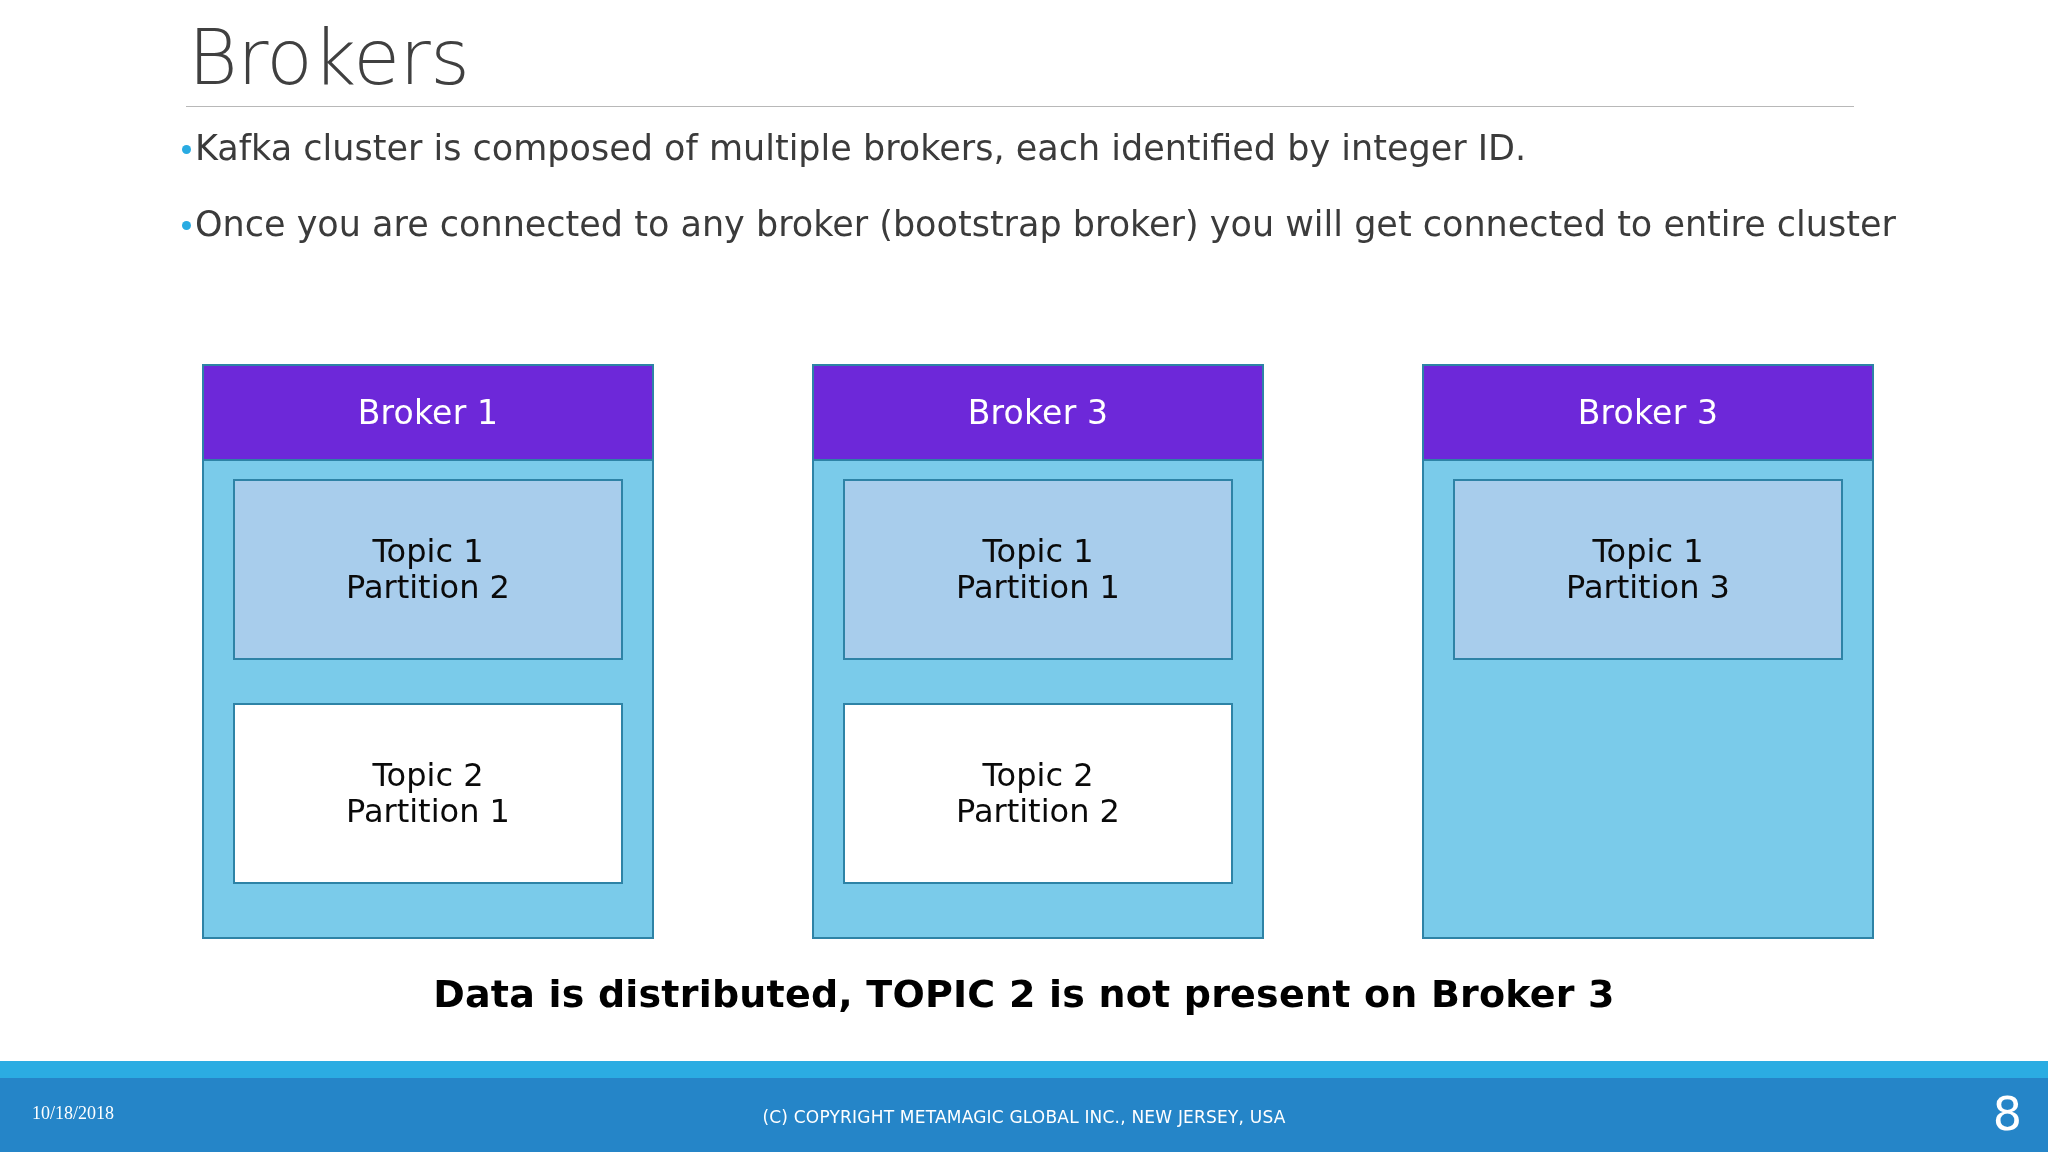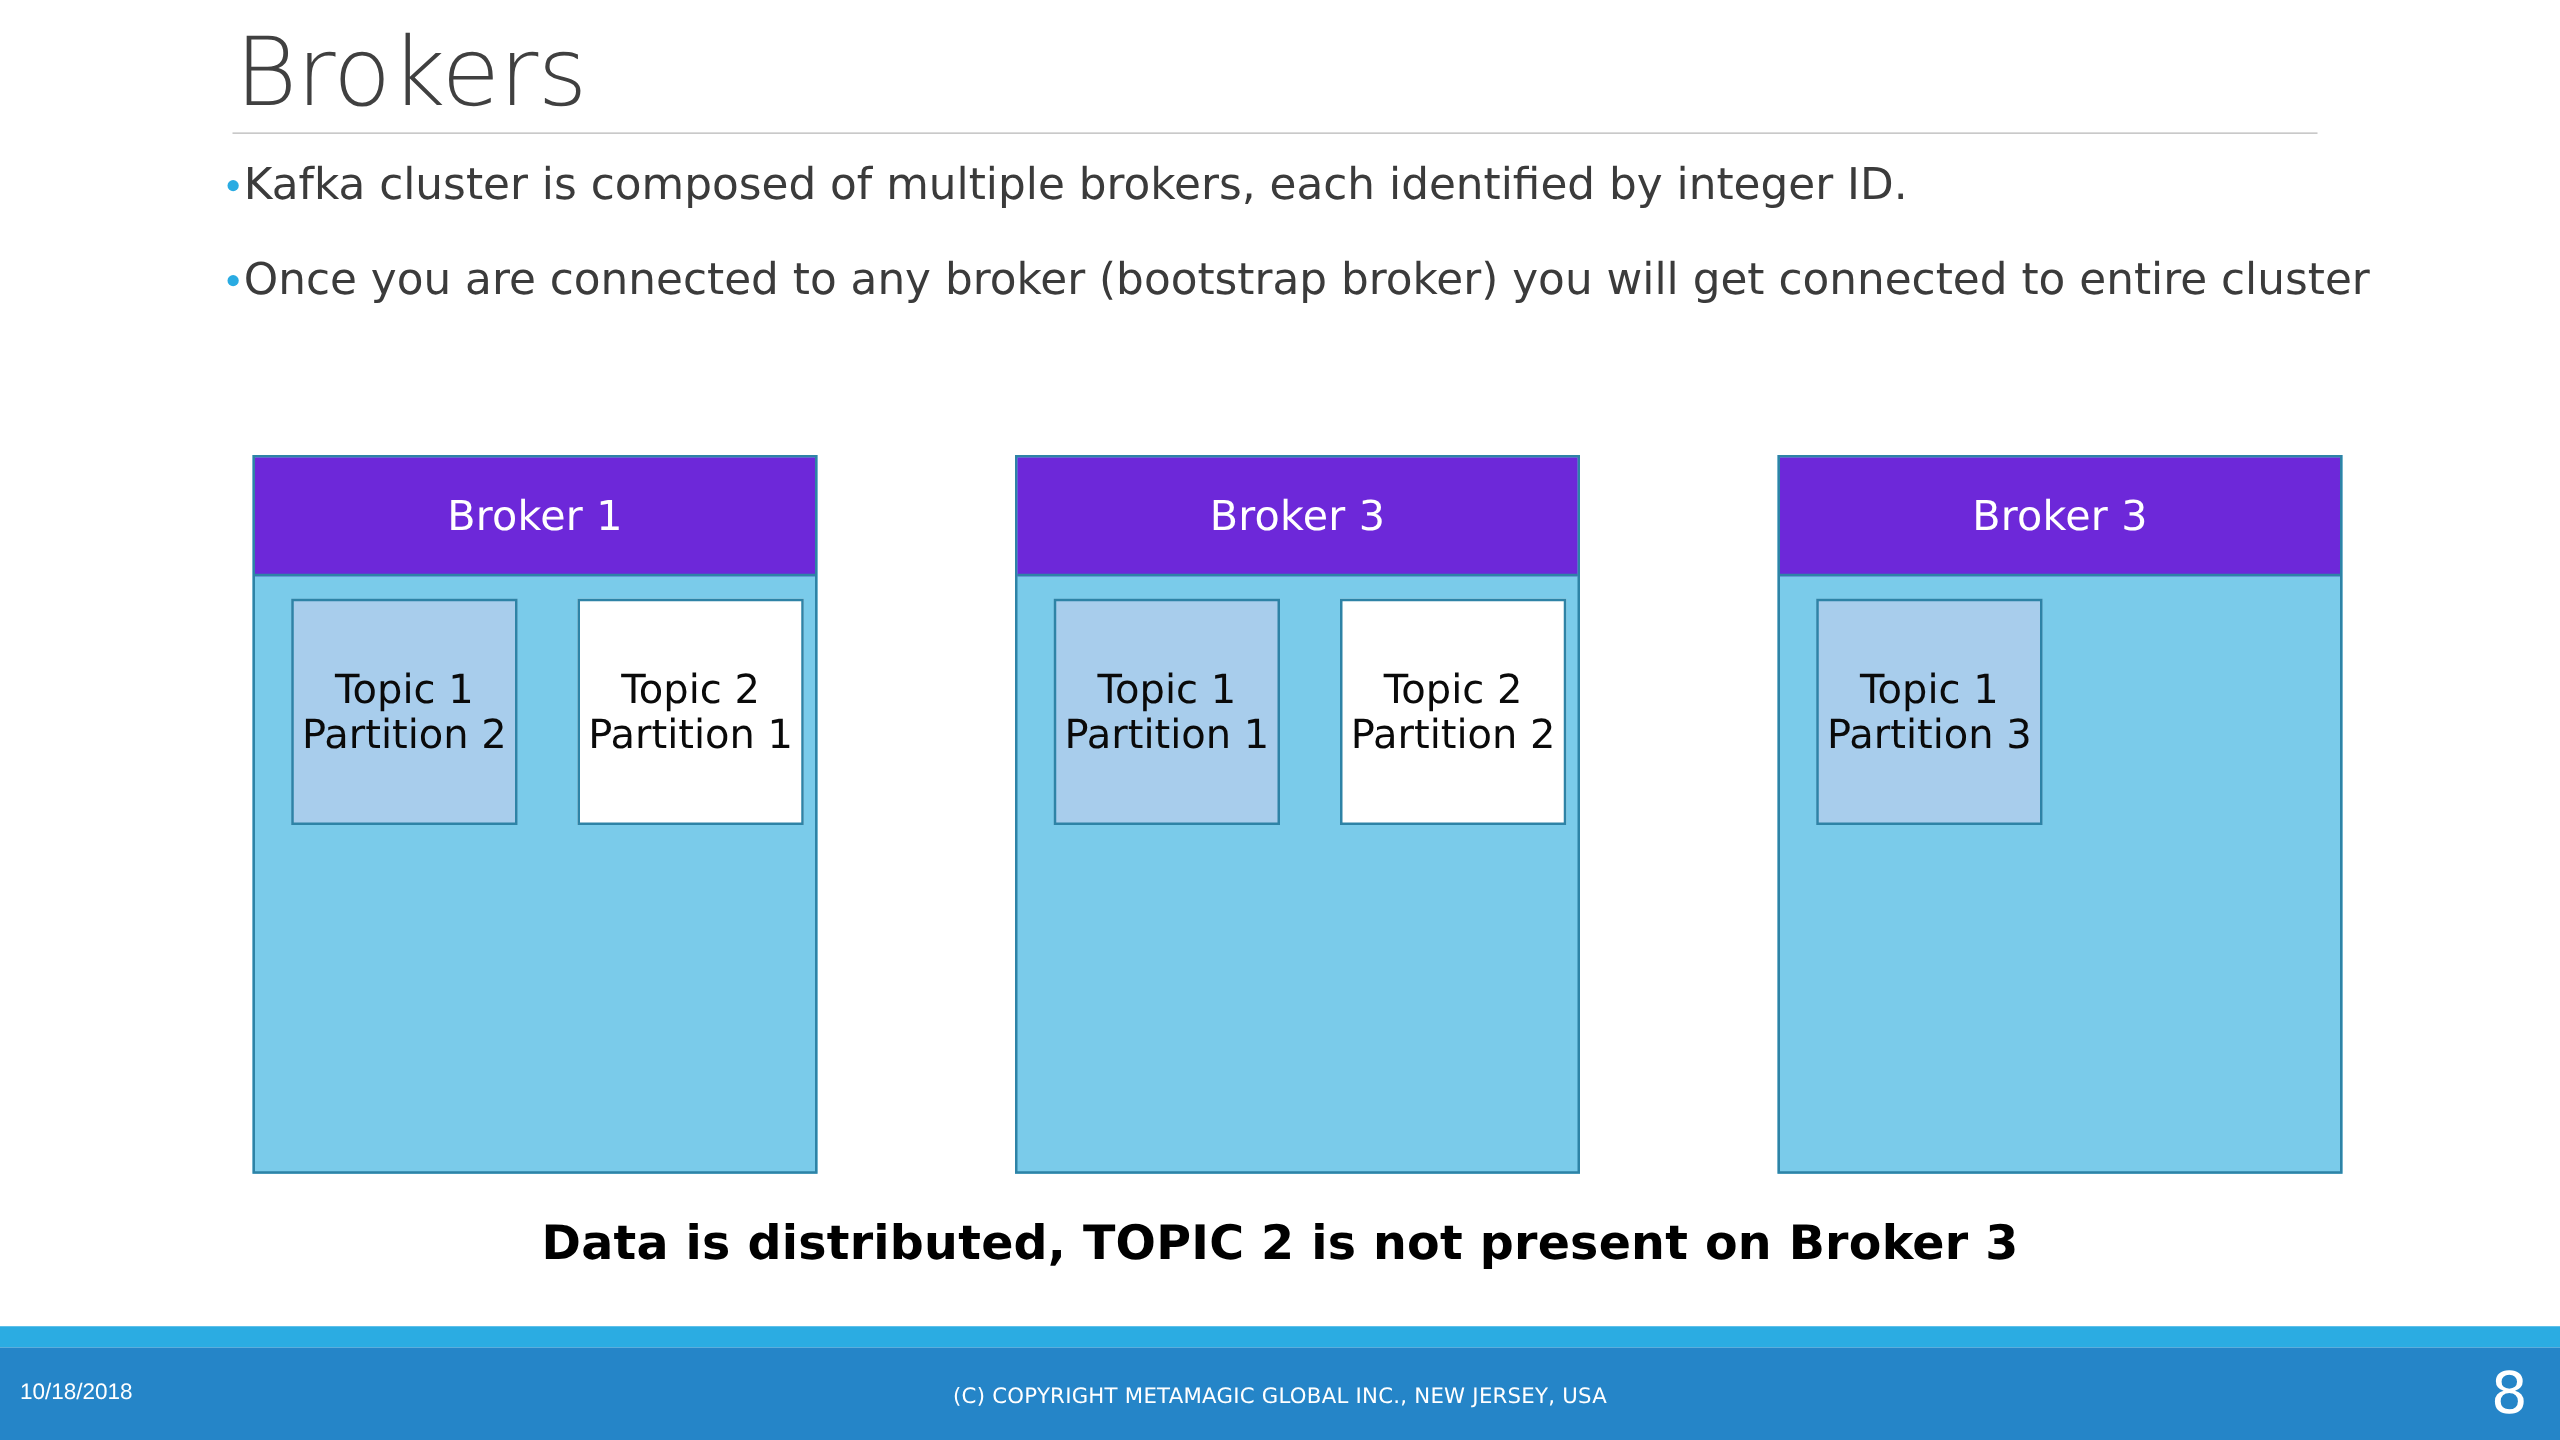--- a/index.html
+++ b/index.html
@@ -110,22 +110,21 @@
     font-weight: 400;
     font-size: 33px;
     color: #ffffff;
     letter-spacing: 0.2px;
   }
   .broker-body {
     flex: 1 1 auto;
     padding: 18px 29px 0 29px;
     box-sizing: border-box;
     display: flex;
-    flex-direction: row;
-    gap: 48px;
+    flex-direction: column;
   }
   .topic-box {
     border: 2px solid #2E83A6;
     box-sizing: border-box;
     height: 181px;
     flex: 0 0 181px;
     display: flex;
     flex-direction: column;
     align-items: center;
     justify-content: center;
@@ -175,23 +174,23 @@
   .footer-bar {
     position: absolute;
     left: 0;
     top: 17px;
     width: 2048px;
     height: 74px;
     background: #2585C8;
   }
   .footer-date {
     position: absolute;
-    left: 16px;
+    left: 32px;
     top: 42px;
-    font-family: Liberation Sans, sans-serif;
+    font-family: Liberation Serif, serif;
     font-weight: 400;
     font-size: 18px;
     color: #ffffff;
   }
   .footer-copyright {
     position: absolute;
     left: 0;
     top: 46px;
     width: 2048px;
     text-align: center;

